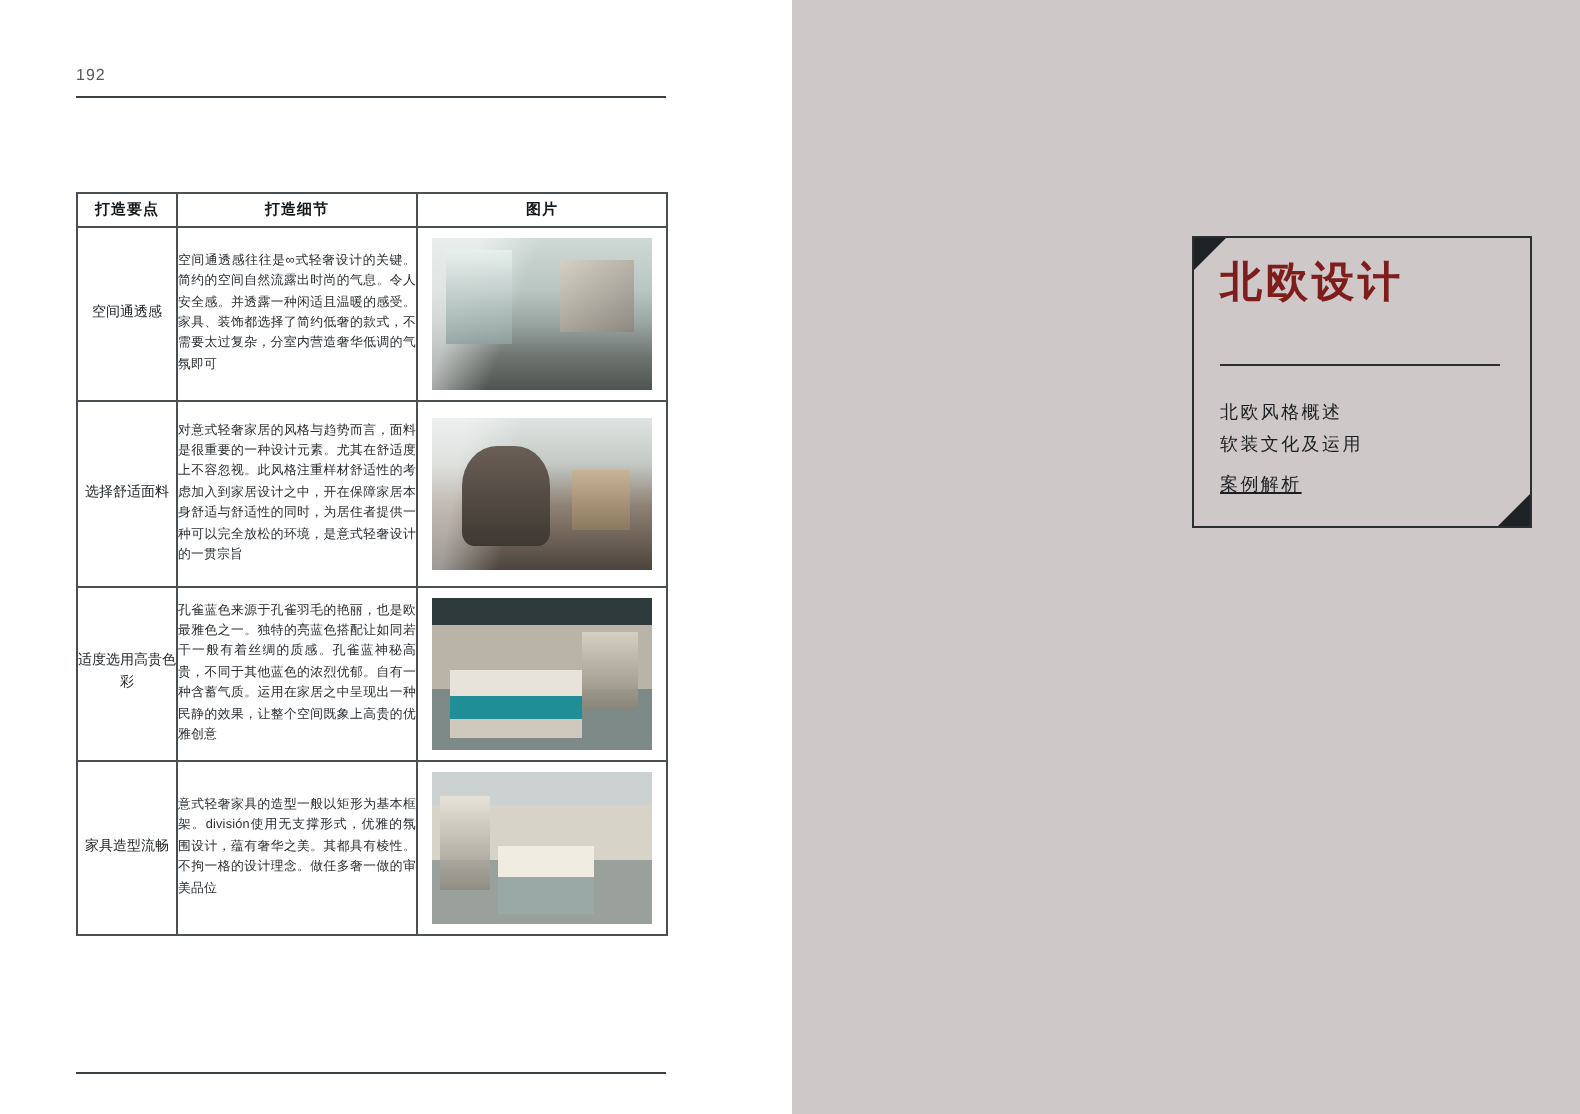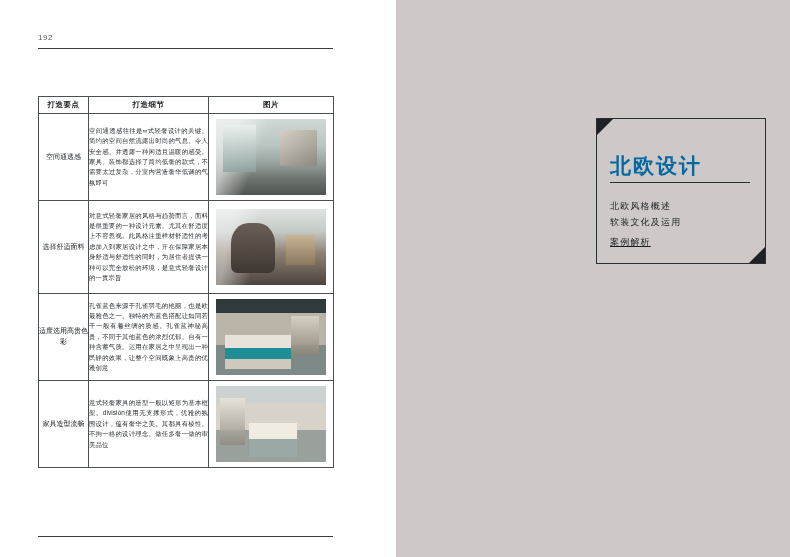--- a/index.html
+++ b/index.html
@@ -218,24 +218,24 @@
   #corner-br {
     position: absolute;
     right: 0; bottom: 0;
     width: 0; height: 0;
     border-right: 16px solid #1f2224;
     border-top: 16px solid transparent;
   }
   #chapter-title {
     position: absolute;
     left: 214px;
-    top: 152px;
+    top: 127px;
     font-size: 21px;
     font-weight: bold;
-    color: #0369a1;
+    color: #7f1d1d;
     letter-spacing: 2px;
   }
   #chapter-rule {
     position: absolute;
     left: 214px;
     top: 182px;
     width: 140px;
     height: 1px;
     background: #2b2f31;
   }

